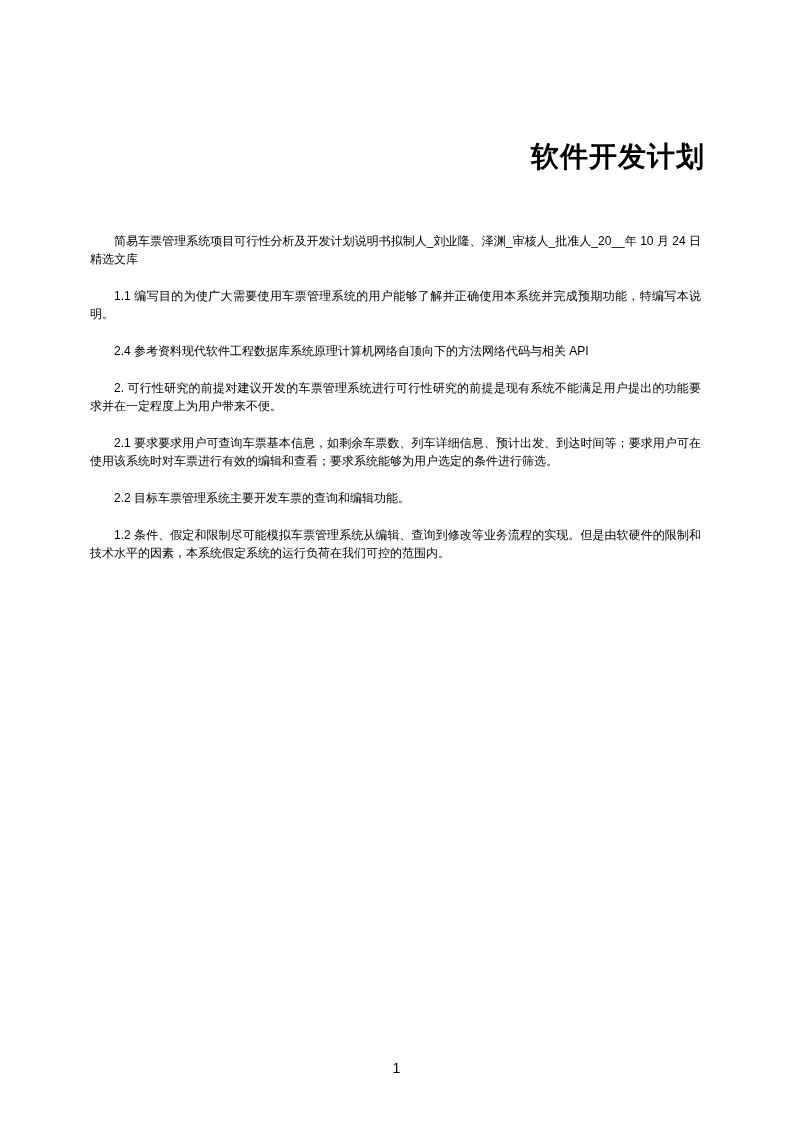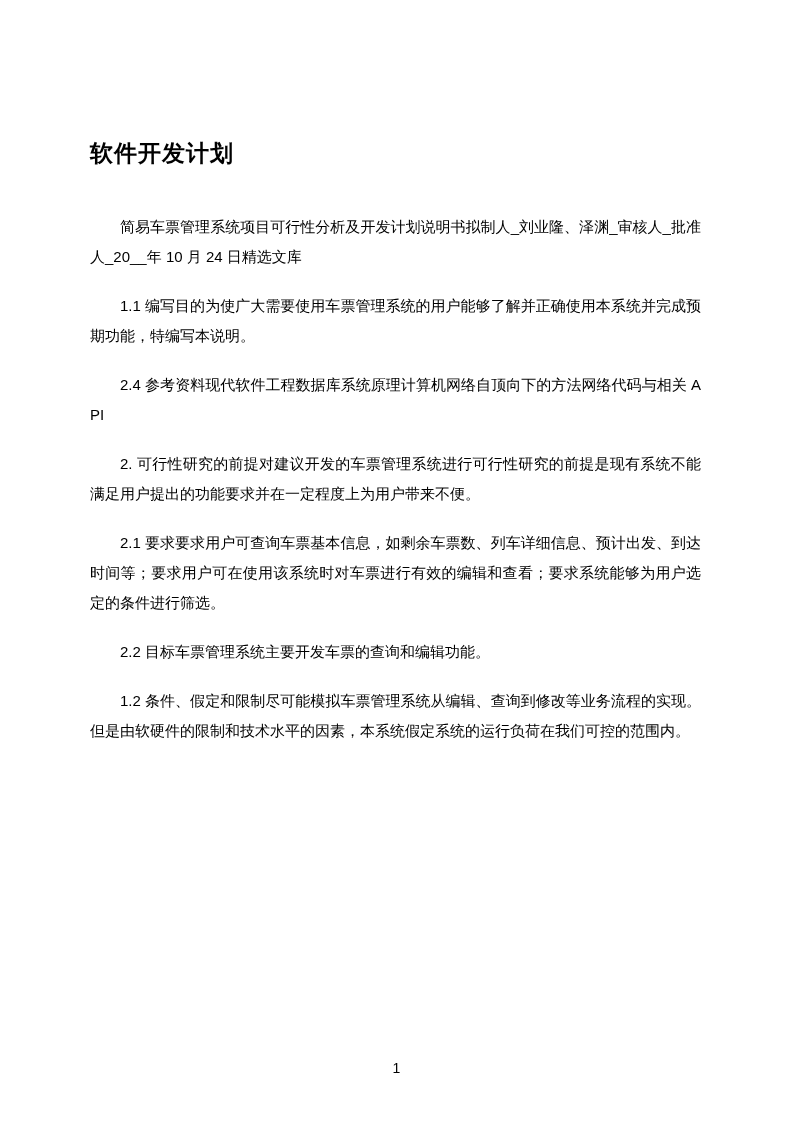--- a/index.html
+++ b/index.html
@@ -16,29 +16,29 @@
     overflow: hidden;
   }
   .page {
     box-sizing: border-box;
     width: 793px;
     height: 1122px;
     padding: 138px 88px 0 90px;
     position: relative;
   }
   .doc-title {
-    font-size: 23px;
+    font-size: 28px;
     font-weight: bold;
-    text-align: left;
-    margin: 0 0 43px 0;
+    text-align: right;
+    margin: 0 0 56px 0;
     letter-spacing: 1px;
   }
   .para {
-    font-size: 15px;
-    line-height: 30px;
+    font-size: 12px;
+    line-height: 18px;
     text-align: justify;
     text-indent: 2em;
     margin: 0 4px 19px 0;
     word-break: break-all;
   }
   .page-number {
     position: absolute;
     bottom: 46px;
     left: 0;
     width: 793px;

